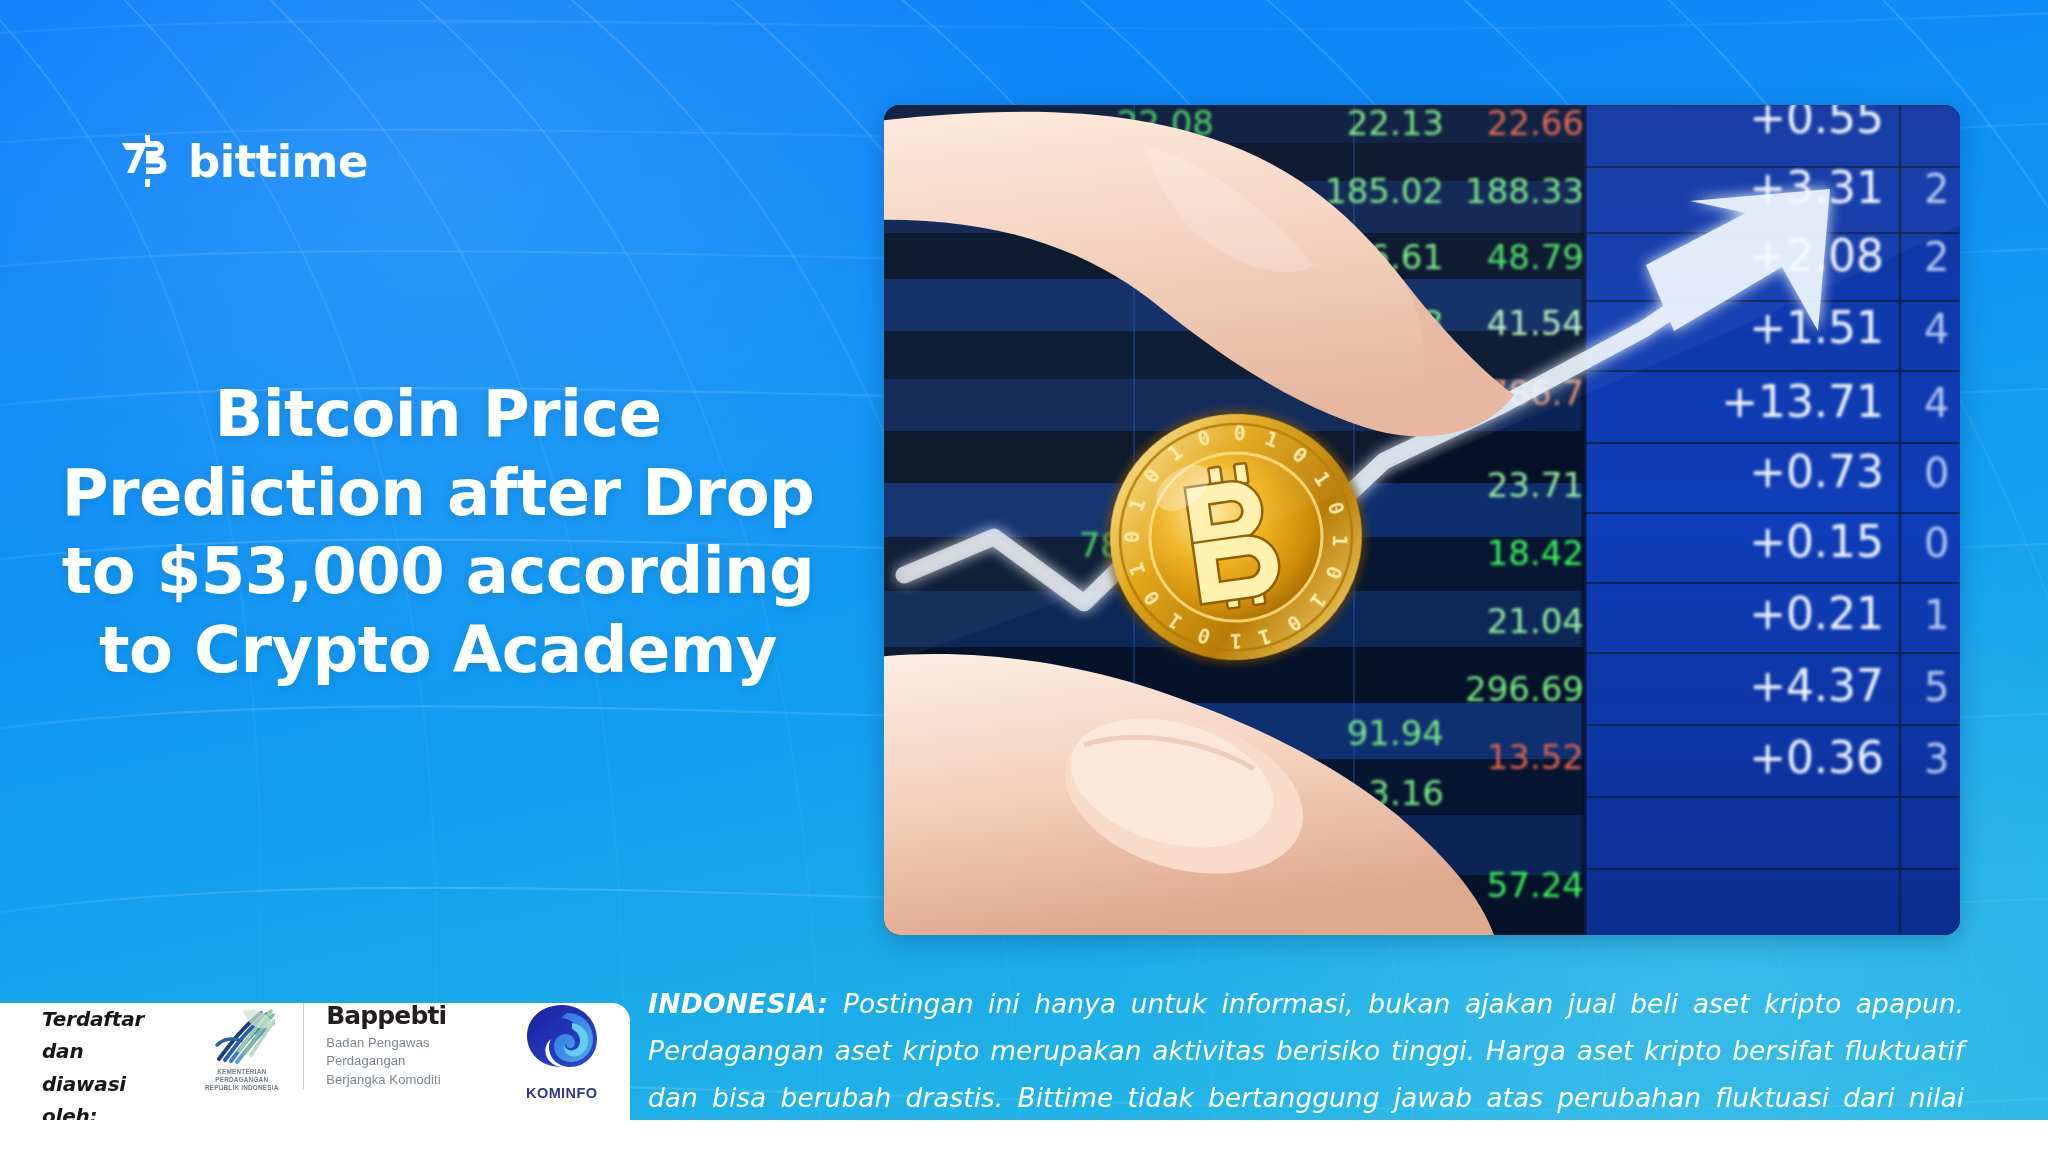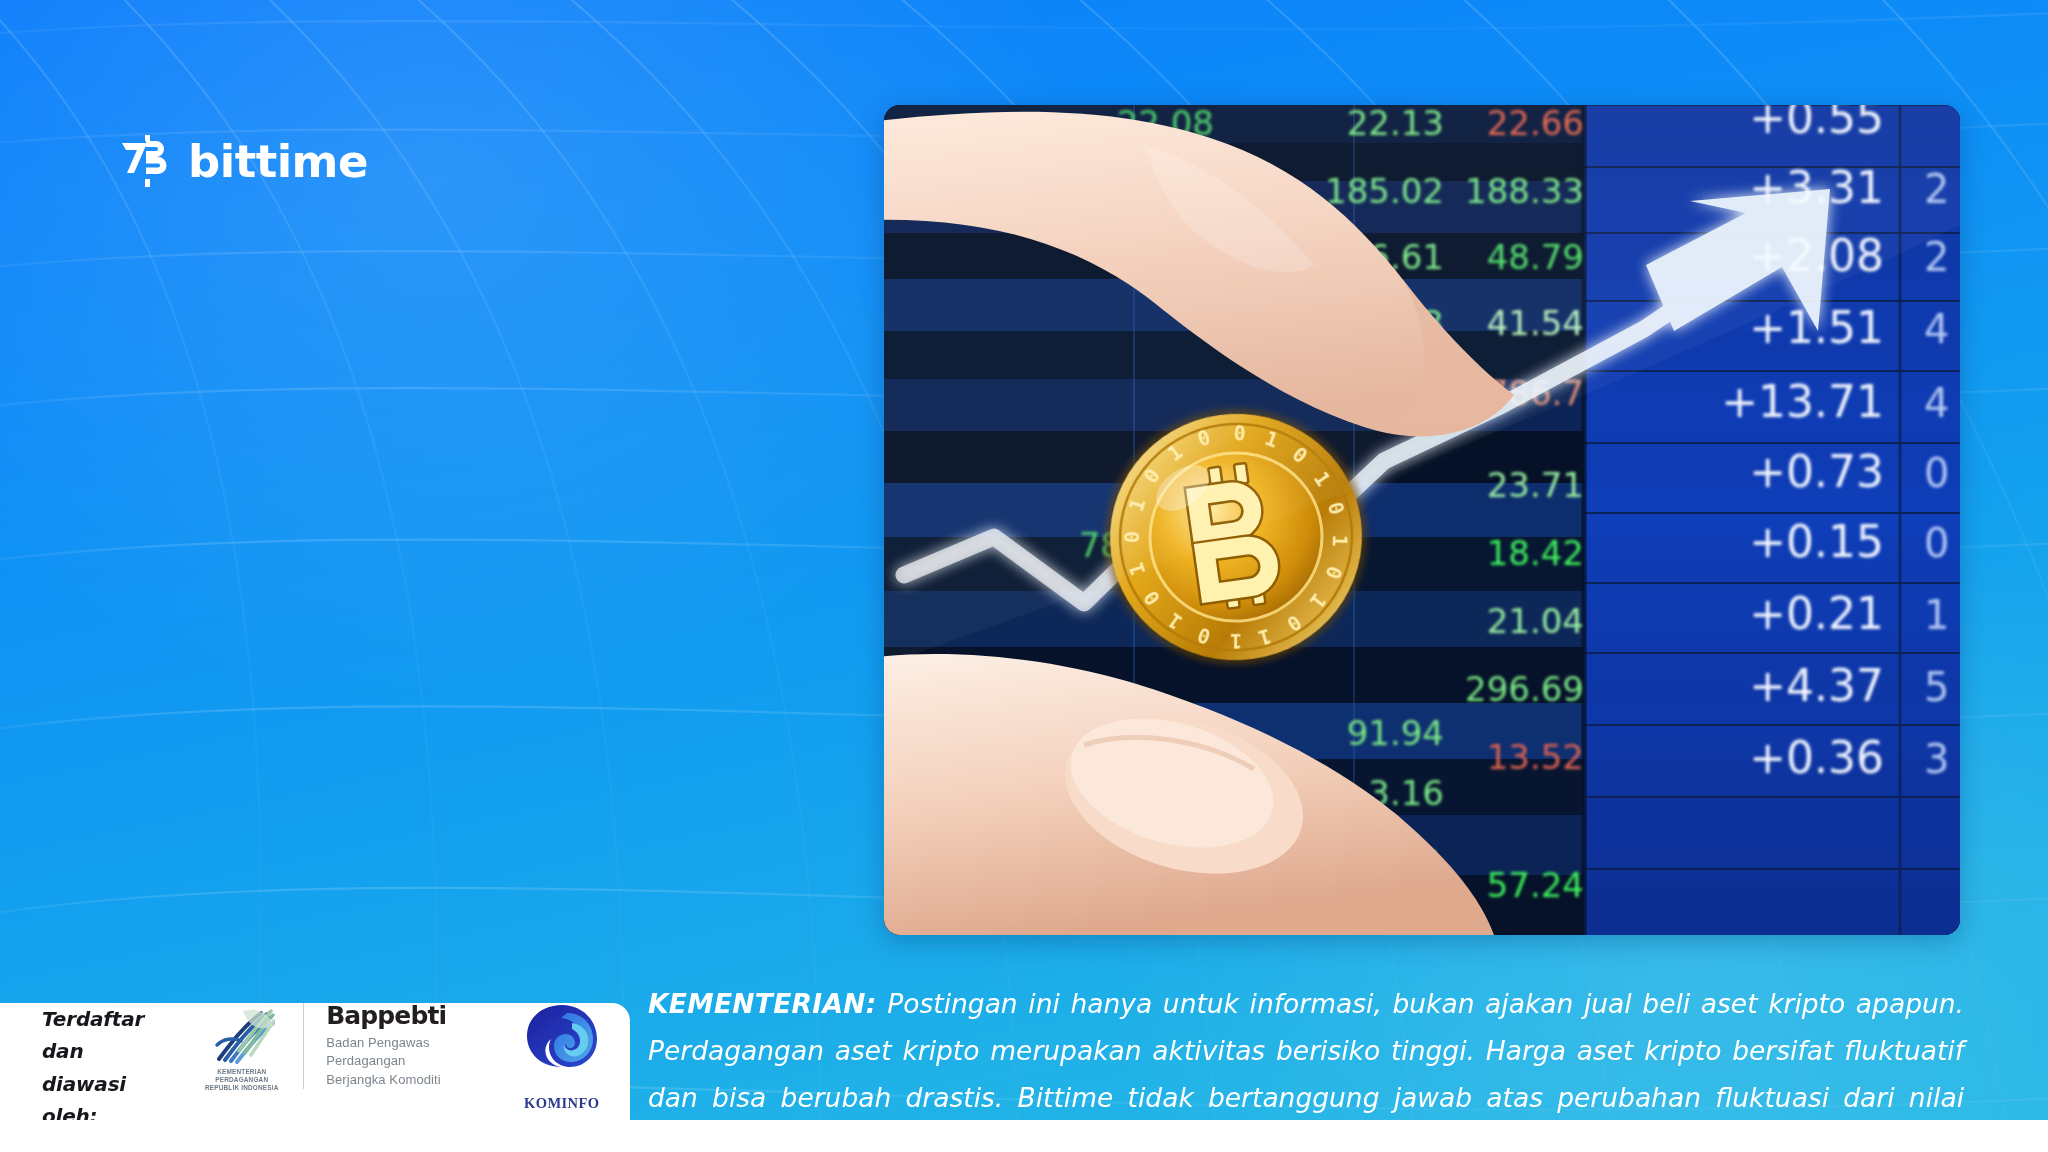--- a/index.html
+++ b/index.html
@@ -138,21 +138,21 @@
     font-family:"DejaVu Sans", sans-serif;
   }
   .bappebti .bp-sub {
     margin-top:6px; font-size:13px; line-height:1.42; color:#7b858e;
     white-space:pre-line; letter-spacing:.1px;
   }
   .kominfo { display:flex; flex-direction:column; align-items:center; width:92px; }
   .kominfo svg { display:block; }
   .kominfo .km-text {
     font-size:14.5px; font-weight:700; color:#2b3a92; letter-spacing:.4px;
-    margin-top:18px; font-family:Liberation Serif, serif;
+    margin-top:8px; font-family:Liberation Sans, sans-serif;
   }
 
   
   #bottom-strip {
     position:absolute;
     left:0; bottom:0;
     width:2048px; height:32px;
     background:#ffffff;
   }
 </style>
@@ -203,20 +203,21 @@
         <path d="M20 8 h7 l-13 30 h-7 z"></path>
         <path d="M25 0 h5 v6 h-5 z"></path>
         <path d="M25 44 h5 v8 h-5 z"></path>
         <path d="M26 6 h10 a8 8 0 0 1 0 16 h-10 v-6 h10 a2 2 0 0 0 0 -4 h-10 z"></path>
         <path d="M26 22 h12 a8.5 8.5 0 0 1 0 17 h-12 v-6.4 h12 a2.1 2.1 0 0 0 0 -4.2 h-12 z"></path>
       </g>
     </svg>
     <span class="wordmark">bittime</span>
   </div>
 
+  <h1 id="headline">Bitcoin Price Prediction after Drop to $53,000 according to Crypto Academy</h1>
 
   <div id="hero">
     <svg viewBox="0 0 1076 830" aria-hidden="true">
       <defs>
         <linearGradient id="boardBg" x1="0" y1="0" x2="1" y2="1">
           <stop offset="0%" stop-color="#06132e"></stop>
           <stop offset="42%" stop-color="#0a2250"></stop>
           <stop offset="100%" stop-color="#0b3270"></stop>
         </linearGradient>
         <linearGradient id="rightPanel" x1="0" y1="0" x2="0" y2="1">
@@ -435,21 +436,21 @@
         </g>
 
         <ellipse cx="-46" cy="-56" rx="30" ry="18" transform="rotate(-28 -46 -56)" fill="#ffffff" opacity=".32"></ellipse>
       </g>
 
       <path d="M0 0 L1076 0 L1076 120 C 700 300, 340 440, 0 560 Z" fill="#ffffff" opacity=".04"></path>
     </svg>
   </div>
 
   <p id="disclaimer">
-    <span class="lead">KEMENTERIAN:</span><span> Postingan ini hanya untuk informasi, bukan ajakan jual beli aset kripto apapun. Perdagangan aset kripto merupakan aktivitas berisiko tinggi. Harga aset kripto bersifat fluktuatif dan bisa berubah drastis. Bittime tidak bertanggung jawab atas perubahan fluktuasi dari nilai tukar aset kripto.</span>
+    <span class="lead">INDONESIA:</span><span> Postingan ini hanya untuk informasi, bukan ajakan jual beli aset kripto apapun. Perdagangan aset kripto merupakan aktivitas berisiko tinggi. Harga aset kripto bersifat fluktuatif dan bisa berubah drastis. Bittime tidak bertanggung jawab atas perubahan fluktuasi dari nilai tukar aset kripto.</span>
   </p>
 
   <div id="regulator-card">
 
     <div class="reg-label">Terdaftar dan
 diawasi oleh:</div>
 
     <div class="kemendag">
       <svg width="66" height="62" viewBox="0 0 66 62" aria-hidden="true">
         <g fill="none" stroke-linecap="round">

